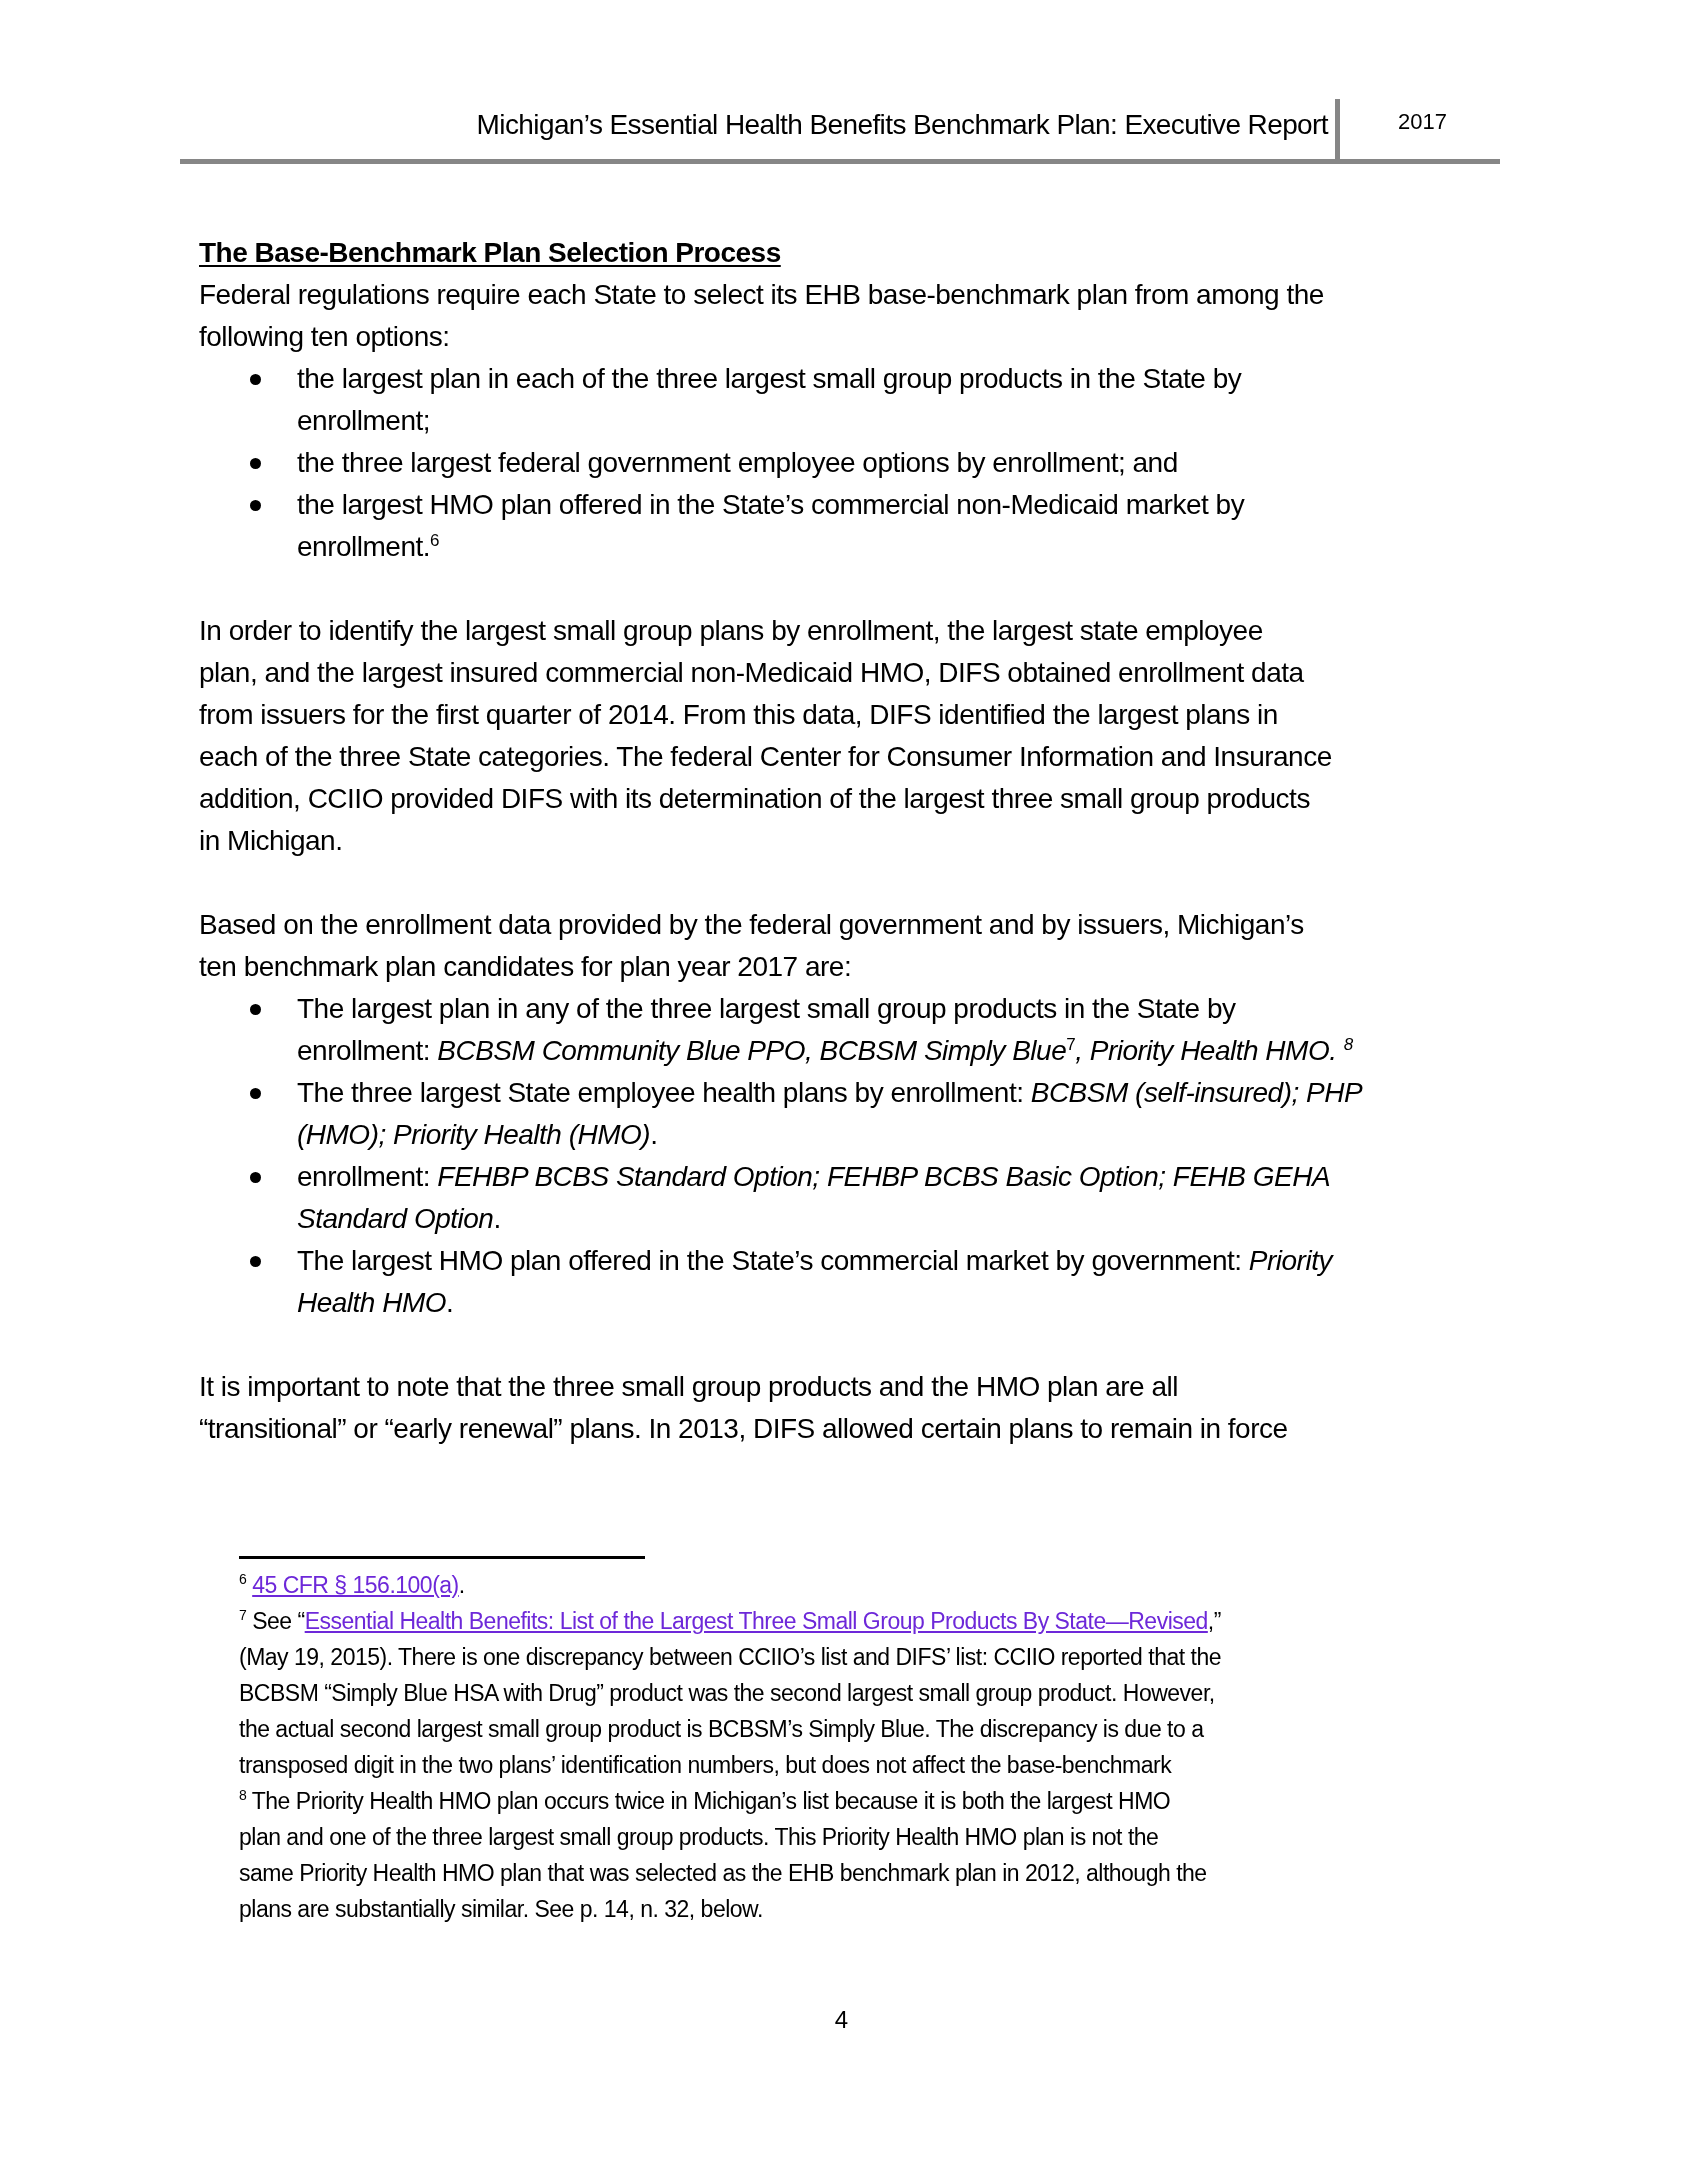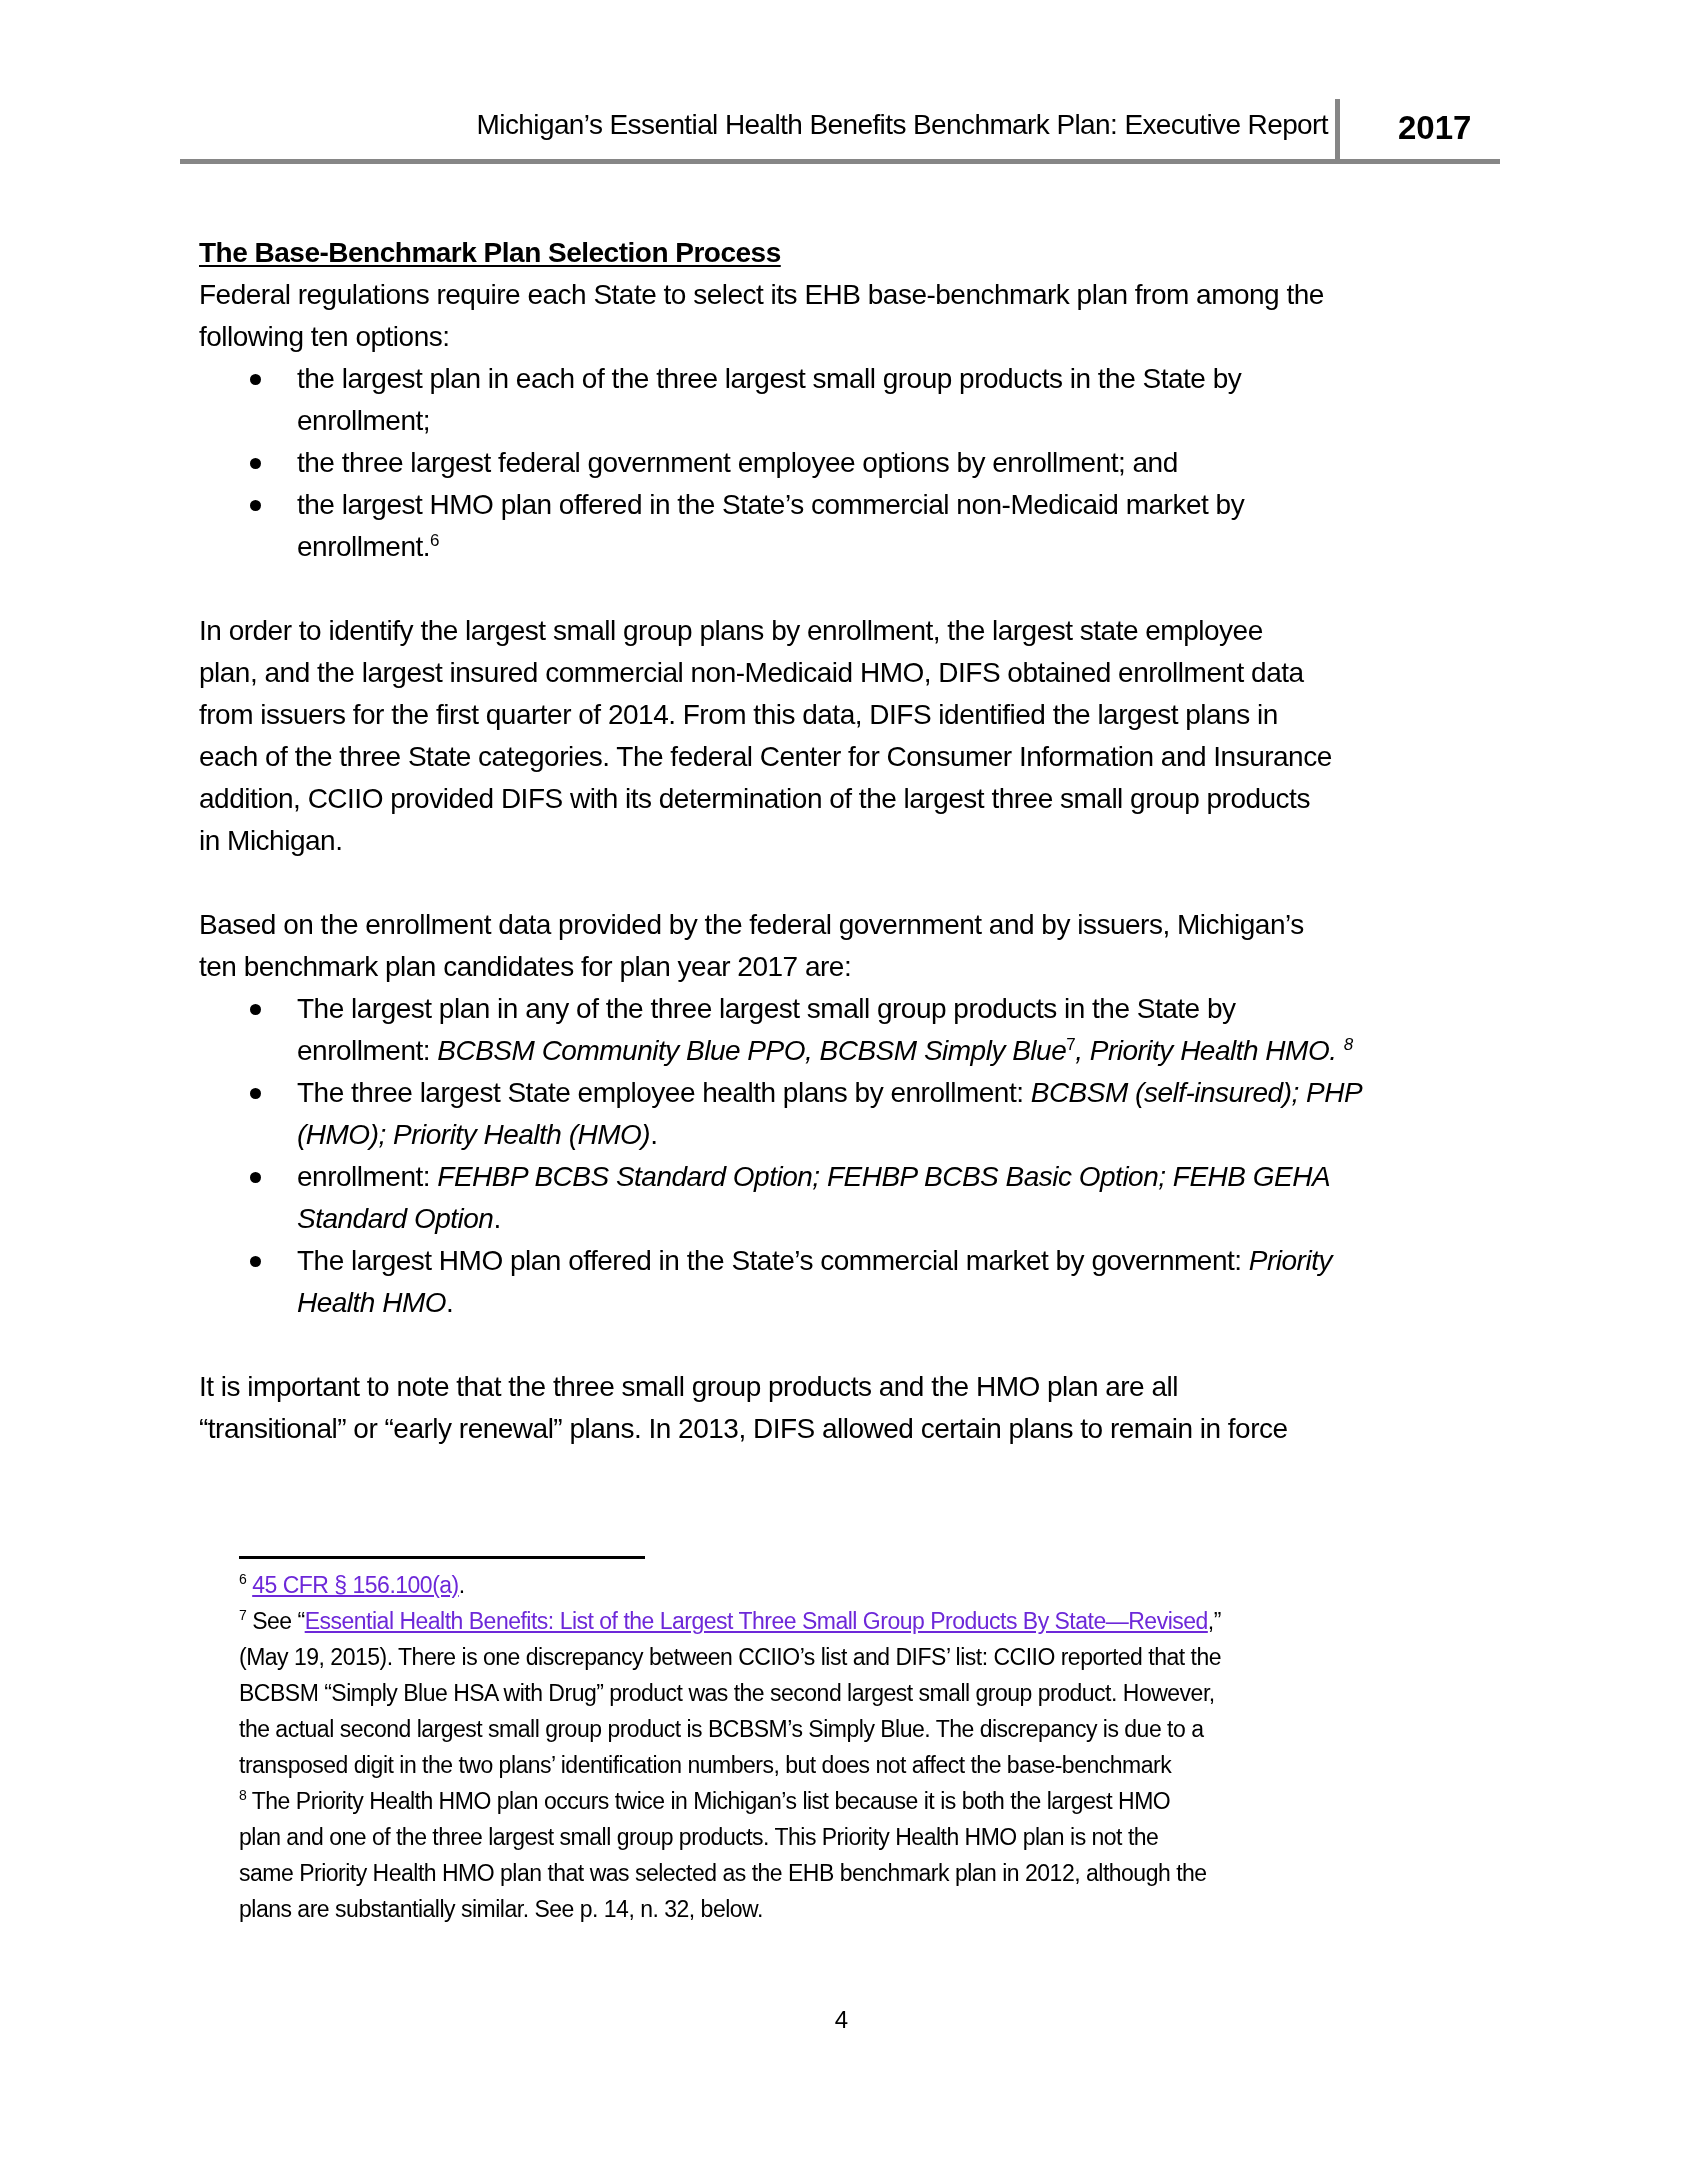--- a/index.html
+++ b/index.html
@@ -4,21 +4,21 @@
   <style>
     html, body { margin: 0; padding: 0; background: #ffffff; }
     body { width: 1683px; height: 2178px; position: relative; overflow: hidden;
            font-family: "Liberation Sans", sans-serif; color: #000; }
     .page { position: absolute; left: 0; top: 0; width: 1683px; height: 2178px; padding-left: 36px; }
 
     
     .hdr-title { position: absolute; left: 368px; top: 109px; width: 960px; text-align: right;
                  font-size: 28px; letter-spacing: -0.6px; white-space: nowrap; }
     .hdr-divider { position: absolute; left: 1335px; top: 99px; width: 5px; height: 65px; background: #868686; }
-    .hdr-year { position: absolute; left: 1398px; top: 109px; font-size: 33px; font-weight: bold; }
+    .hdr-year { position: absolute; left: 1398px; top: 109px; font-size: 22px; font-weight: normal; }
     .hdr-rule { position: absolute; left: 180px; top: 159px; width: 1320px; height: 5px; background: #868686; }
 
     
     .body { position: absolute; left: 199px; top: 208px; width: 1307px; }
     .line { font-size: 28px; line-height: 42px; height: 42px; white-space: nowrap; letter-spacing: -0.5px; }
     .heading { font-weight: bold; text-decoration: underline; text-decoration-thickness: 2px; text-underline-offset: 3px; margin-top: 24px; }
     .bullet-item { position: relative; padding-left: 98px; }
     .bullet-dot { position: absolute; left: 51px; top: 16px; width: 11px; height: 11px; border-radius: 50%; background: #000; }
     .gap { height: 42px; }
     .sup { font-size: 17px; vertical-align: super; line-height: 0; font-style: normal; }

